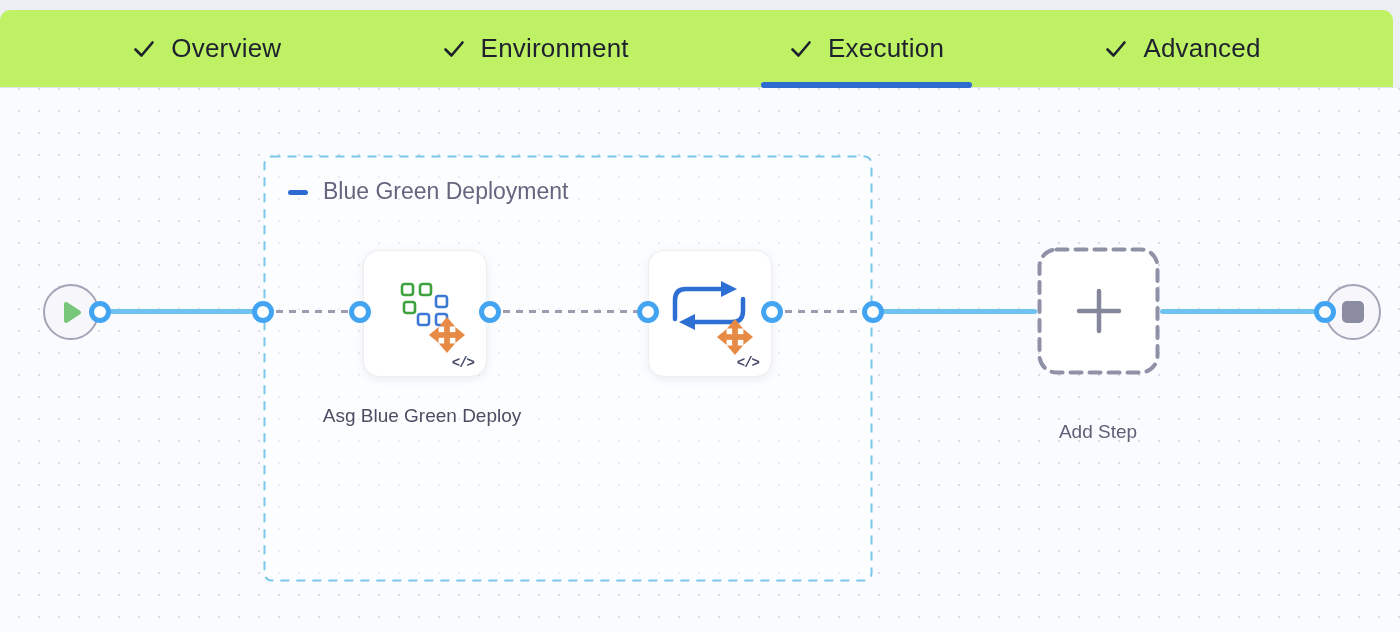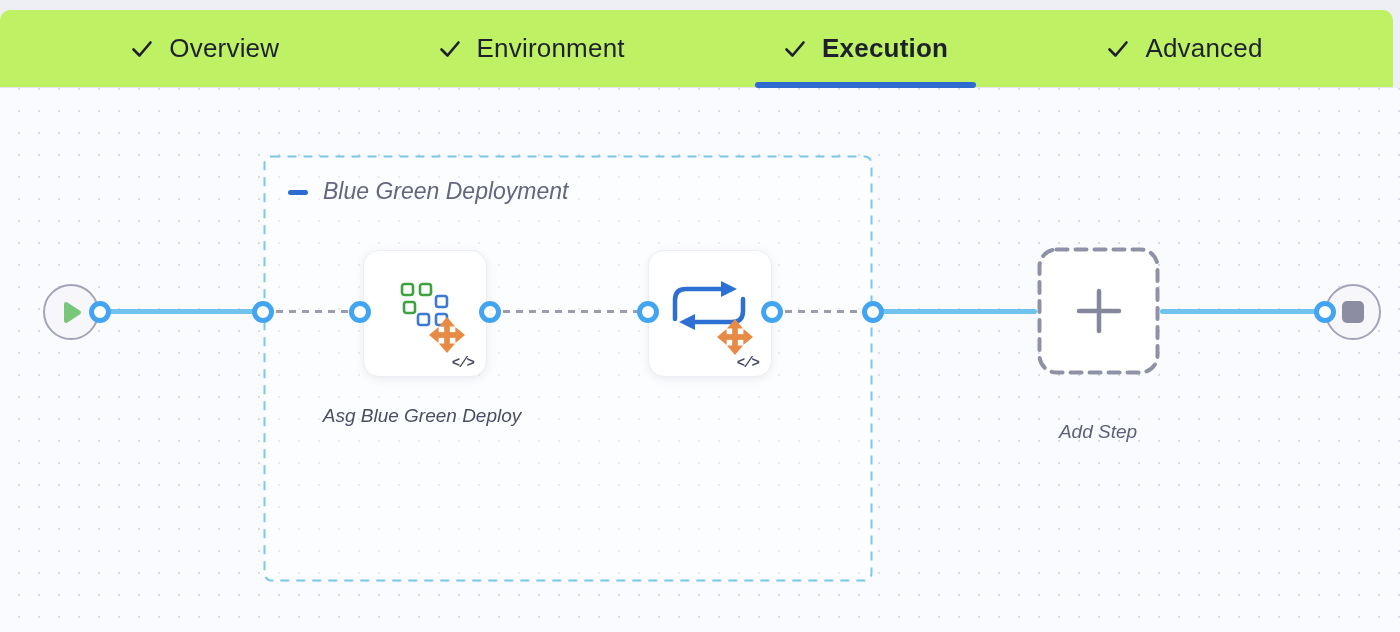--- a/index.html
+++ b/index.html
@@ -17,36 +17,36 @@
     border-radius: 10px 10px 0 0;
     border-bottom: 1px solid #e3e5ee;
     display: flex; justify-content: space-evenly; align-items: stretch;
     z-index: 5;
   }
   .tab {
     display: flex; align-items: center; gap: 15px;
     padding: 0 28px; position: relative; cursor: pointer;
   }
   .tab-label { font-size: 26px; font-weight: 500; color: #1e212d; letter-spacing: .2px; }
-  .tab.active .tab-label { font-weight: 700; }
+  .tab.active .tab-label { font-weight: 400; }
   .tab-underline {
     position: absolute; left: 0; right: 0; bottom: -1px; height: 6px;
     background: #2e6bd0; border-radius: 4px;
   }
   .check-icon { width: 24px; height: 24px; flex: 0 0 auto; }
 
   
   .canvas {
     position: absolute; top: 88px; left: 0; width: 1400px; height: 544px;
     background-color: #fafbfe;
     background-image: radial-gradient(circle, #d8dbe4 1.3px, transparent 1.5px);
     background-size: 20px 22px;
     background-position: 9px 12px;
   }
-  .abs { position: absolute; font-style: italic; }
+  .abs { position: absolute; }
 
   
   .round-node {
     width: 56px; height: 56px; border-radius: 50%;
     background: #f7f7fb; border: 2px solid #a3a4b8;
     display: flex; align-items: center; justify-content: center;
     z-index: 3;
   }
   .stop-square { width: 22px; height: 22px; border-radius: 5px; background: #8c8da3; }
 

